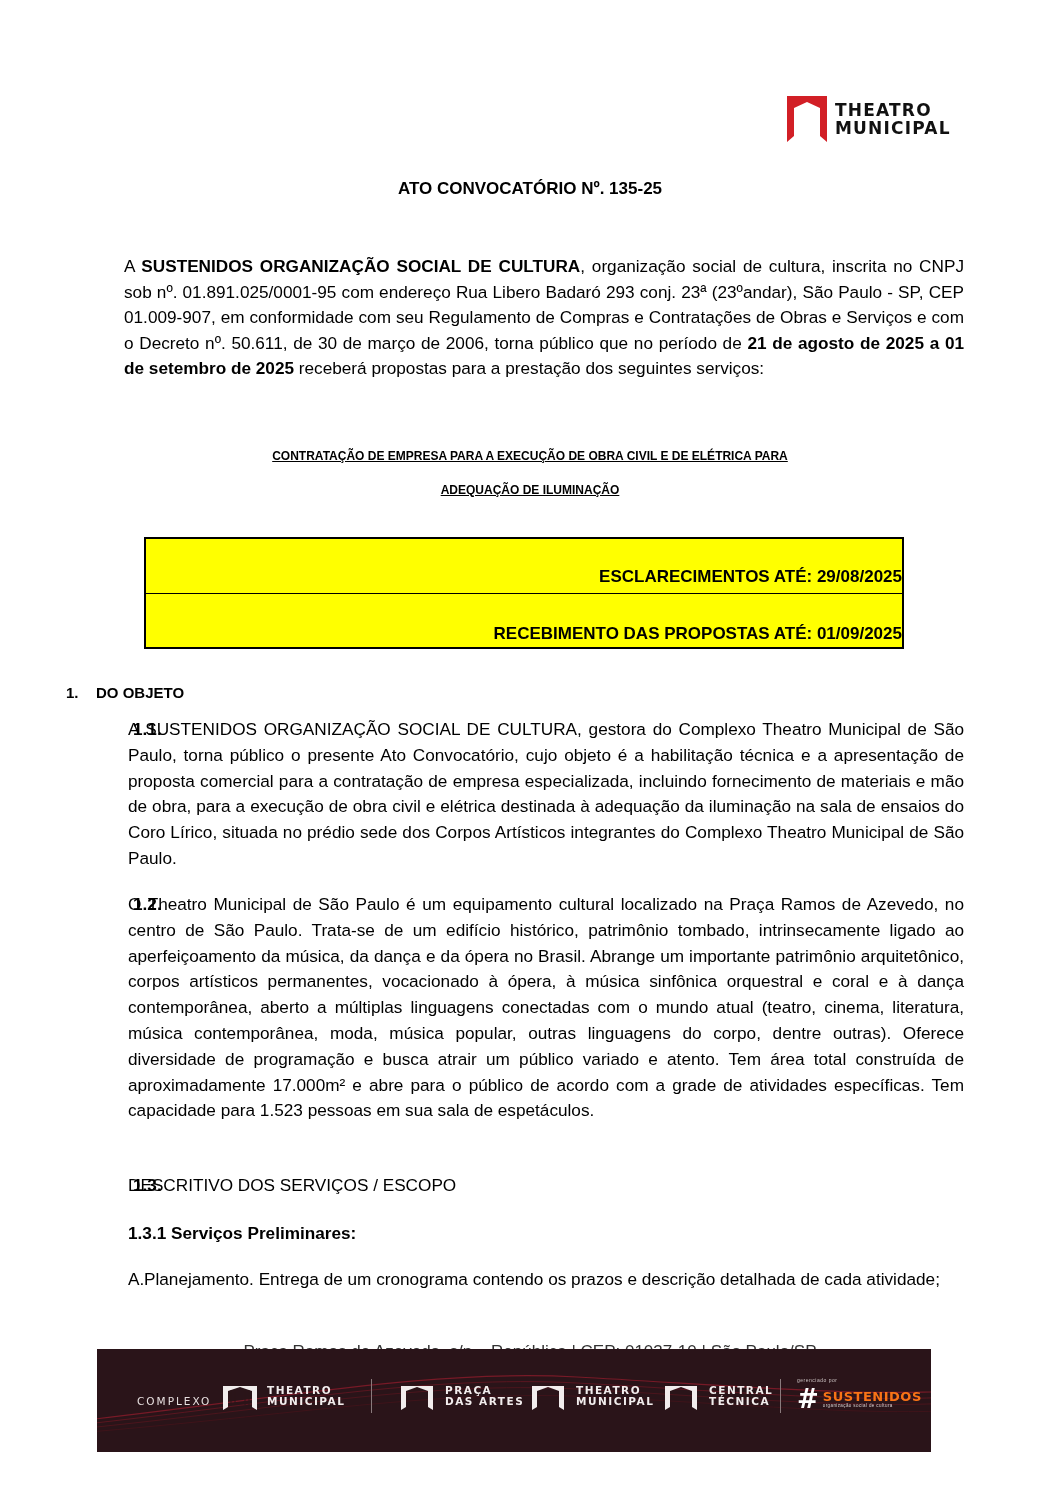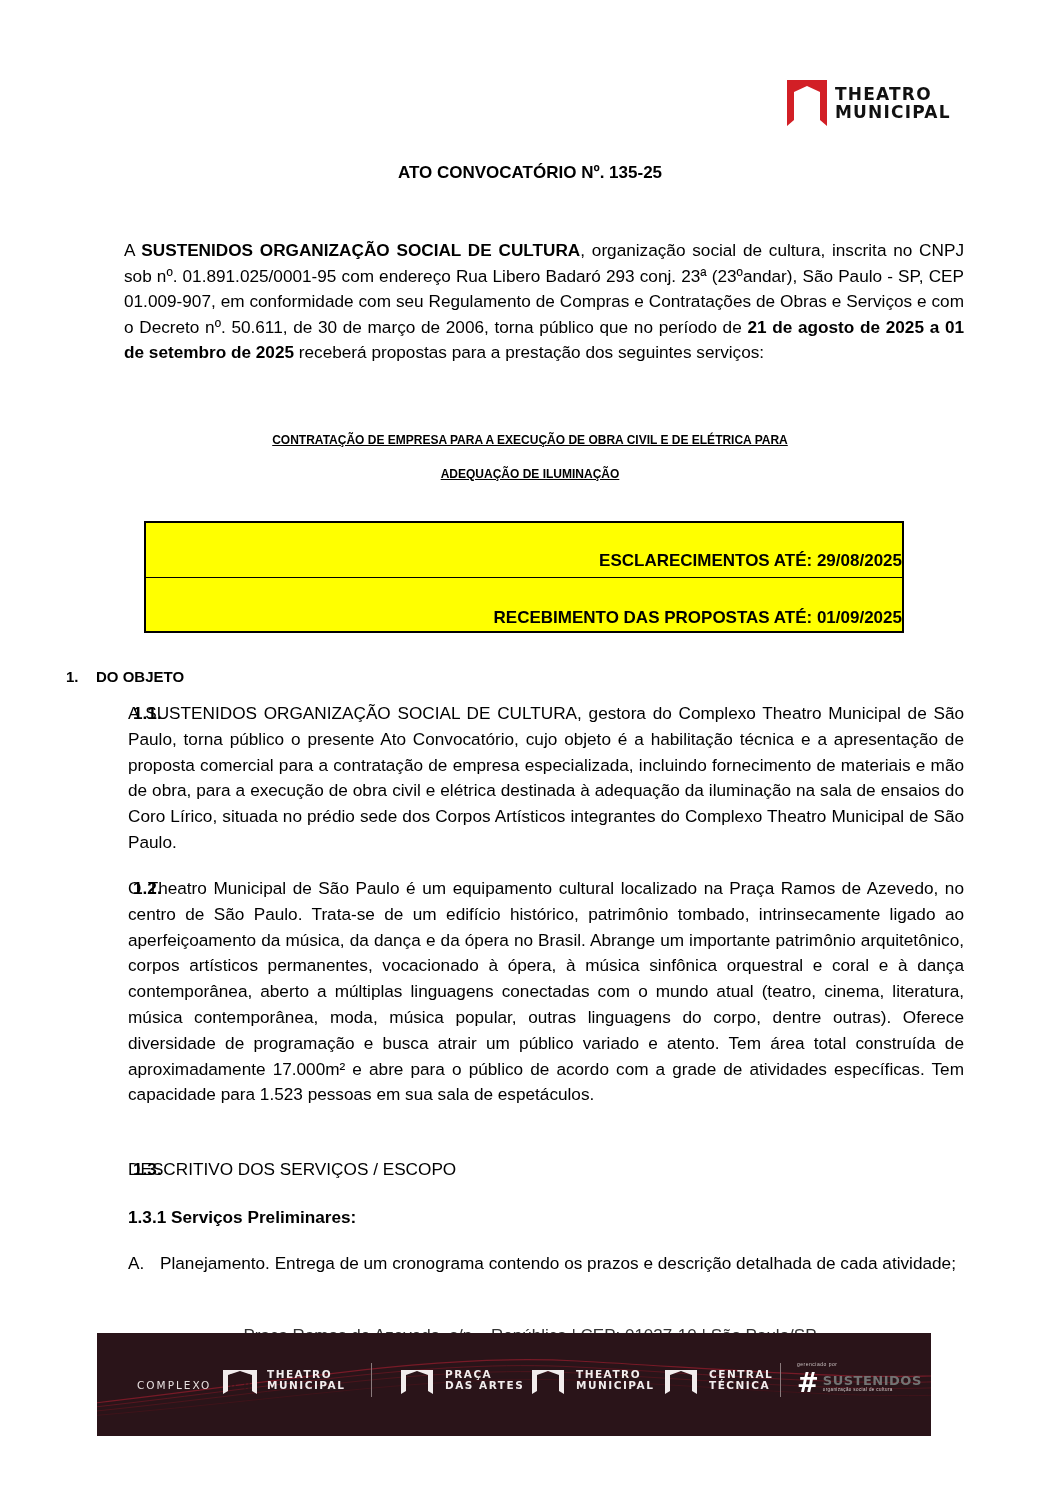--- a/index.html
+++ b/index.html
@@ -1,19 +1,19 @@
 <!DOCTYPE html>
 <html><head>
   <meta charset="utf-8">
   <style>
     * { box-sizing: border-box; margin: 0; padding: 0; }
     html, body { width: 1060px; height: 1497px; background: #ffffff; overflow: hidden; }
     body { position: relative; font-family: "Liberation Sans", sans-serif; color: #000; }
 
-    .page { position: absolute; left: 0; top: 0; width: 1060px; height: 1259px; background: #fff; }
+    .page { position: absolute; left: 0; top: 16px; width: 1060px; height: 1259px; background: #fff; }
 
     
     .logo { position: absolute; left: 787px; top: 80px; display: flex; align-items: center; }
     .logo-mark { width: 40px; height: 46px; position: relative; }
     .logo-text { margin-left: 8px; font-family: "DejaVu Sans", sans-serif; font-weight: bold; font-size: 17px; line-height: 18px; letter-spacing: 1.2px; color: #111; }
 
     
     .doc-title { position: absolute; left: 0; width: 1060px; top: 163px; text-align: center; font-weight: bold; font-size: 17px; }
 
     .para { position: absolute; left: 124px; width: 840px; font-size: 17.2px; line-height: 25.6px; text-align: justify; }
@@ -32,37 +32,37 @@
     .sec-title .num { display: inline-block; width: 30px; }
 
     .item { position: absolute; left: 90px; width: 874px; font-size: 17.2px; line-height: 25.8px; }
     .item .num { position: absolute; left: 0; top: 0; font-weight: bold; margin-left: 43px; }
     .item .body { margin-left: 38px; text-align: justify; }
 
     .subhead { position: absolute; left: 128px; font-weight: bold; font-size: 17.2px; }
 
     .list-a { position: absolute; left: 128px; width: 836px; font-size: 17.2px; line-height: 25.8px; }
     .list-a .mark { position: absolute; left: 0; top: 0; }
-    .list-a .body { margin-left: 32px; text-align: justify; }
+    .list-a .body { margin-left: 16px; text-align: justify; }
 
     
     .addr { position: absolute; left: 0; width: 1060px; top: 1326px; text-align: center; font-size: 17px; color: #333; }
     .footer-banner { position: absolute; left: 97px; top: 1333px; width: 834px; height: 103px; background: #2a1419; overflow: hidden; }
     .footer-banner .wave { position: absolute; left: -20px; top: 10px; width: 900px; height: 80px; }
     .f-row { position: absolute; left: 0; top: 0; width: 100%; height: 100%; }
     .f-complexo { position: absolute; left: 40px; top: 46px; font-family: "DejaVu Sans", sans-serif; font-size: 10.5px; letter-spacing: 2px; color: #e8e0e0; }
     .f-logo { position: absolute; top: 33px; display: flex; align-items: center; }
     .f-logo .mk { width: 38px; height: 28px; margin-right: 8px; }
     .f-logo .tx { font-family: "DejaVu Sans", sans-serif; font-weight: bold; font-size: 10.5px; line-height: 11px; letter-spacing: 1.5px; color: #f2eded; }
     .f-sep { position: absolute; top: 30px; width: 1px; height: 34px; background: #8a7a7c; }
     .f-sust { position: absolute; left: 700px; top: 28px; }
     .f-sust .small { font-size: 5px; color: #c9c0c0; letter-spacing: .5px; }
     .f-sust .row { display: flex; align-items: center; margin-top: 4px; }
     .f-sust .hash { font-family: "DejaVu Sans", sans-serif; font-weight: bold; font-size: 26px; color: #fff; line-height: 24px; margin-right: 4px; }
-    .f-sust .name { font-family: "DejaVu Sans", sans-serif; font-weight: bold; font-size: 13px; color: #737373; letter-spacing: .5px; line-height: 13px; }
+    .f-sust .name { font-family: "DejaVu Sans", sans-serif; font-weight: bold; font-size: 13px; color: #f97316; letter-spacing: .5px; line-height: 13px; }
     .f-sust .sub { font-size: 4.5px; color: #d8d0d0; letter-spacing: .4px; }
   </style>
 </head>
 <body>
 
 <div class="page">
 
   <div class="logo">
     <div class="logo-mark">
       <svg width="40" height="46" viewBox="0 0 40 46">

